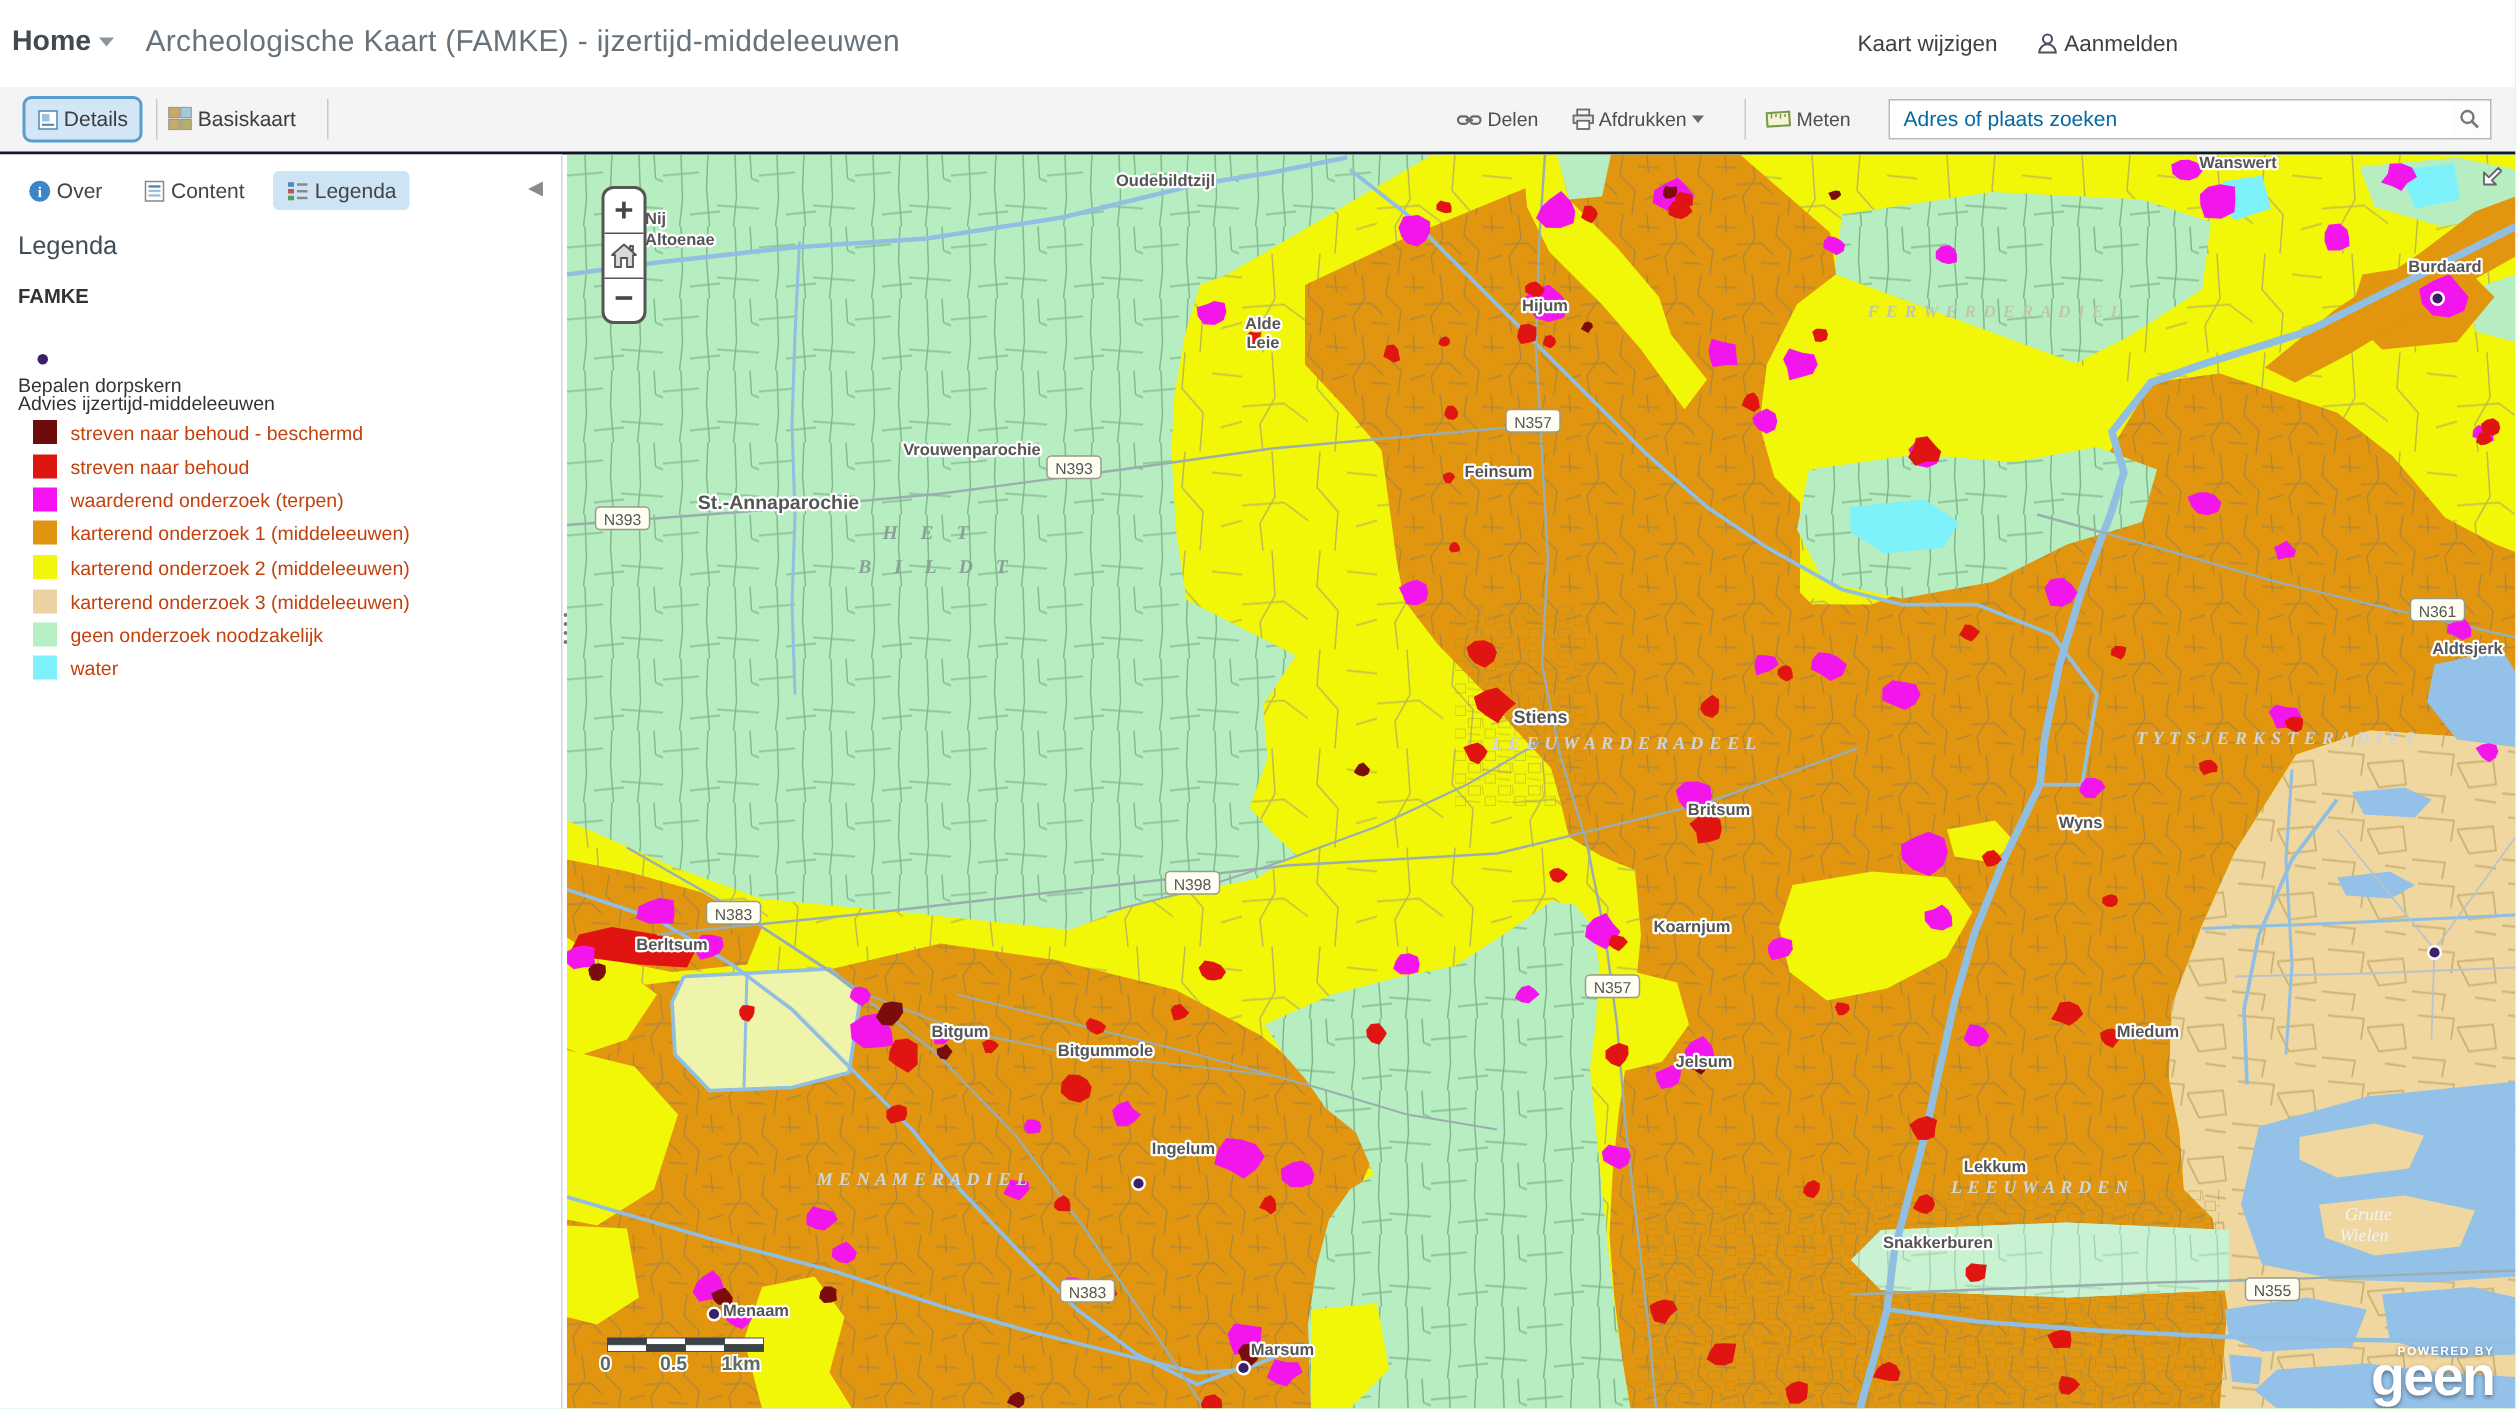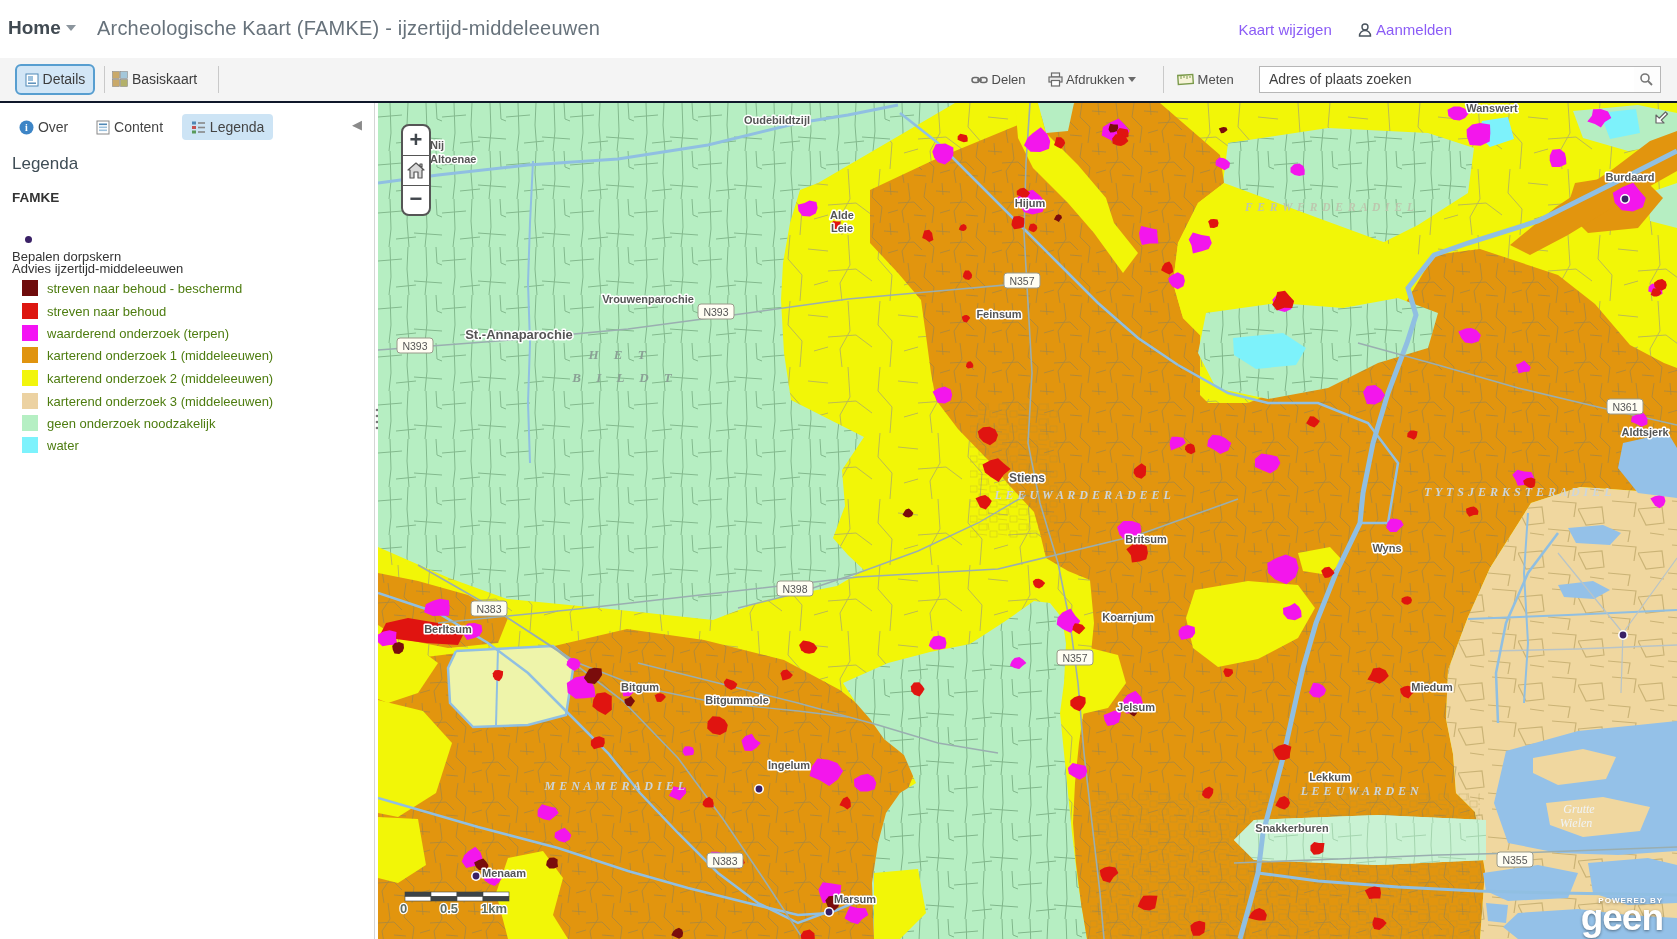--- a/index.html
+++ b/index.html
@@ -1,38 +1,38 @@
 <!DOCTYPE html>
 <html><head><meta charset="utf-8">
 <style>
 * { margin:0; padding:0; box-sizing:border-box; }
 body { width:1677px; height:939px; font-family:"Liberation Sans",sans-serif; background:#fff; overflow:hidden; position:relative; }
 .hdr { position:absolute; left:0; top:0; width:1463px; height:58px; background:#fff; }
 .home { position:absolute; left:8px; top:17px; font-size:19px; font-weight:bold; color:#414a52; }
 .homecar { position:absolute; left:66px; top:25px; width:0; height:0; border-left:5px solid transparent; border-right:5px solid transparent; border-top:6px solid #8b959d; }
 .title { position:absolute; left:97px; top:17px; font-size:20px; color:#67727b; letter-spacing:0.2px; }
-.hright { position:absolute; right:11px; top:21px; font-size:15px; color:#8b5cf6; }
+.hright { position:absolute; right:11px; top:21px; font-size:15px; color:#404040; }
 .tbar { position:absolute; left:0; top:58px; width:1677px; height:45px; background:#f4f4f4; border-bottom:2px solid #0f172a; }
 .btn-details { position:absolute; left:15px; top:6px; width:80px; height:31px; background:#d2e6f6; border:2px solid #579ed0; border-radius:6px; font-size:14px; color:#3c3c3c; text-align:center; line-height:27px; }
 .btn-basis { position:absolute; left:112px; top:6px; height:31px; font-size:14px; color:#3c3c3c; line-height:31px; }
 .vsep { position:absolute; top:8px; width:1px; height:27px; background:#c9c9c9; }
 .ticon { display:inline-block; vertical-align:-3px; }
 .tright { position:absolute; top:14px; font-size:13px; color:#4c4c4c; }
-.search { position:absolute; left:1259px; top:8px; width:376px; height:27px; border:1px solid #b7b7b7; background:#fff; font-size:14px; color:#404040; line-height:25px; padding-left:9px; }
+.search { position:absolute; left:1259px; top:8px; width:376px; height:27px; border:1px solid #b7b7b7; background:#fff; font-size:14px; color:#0369a1; line-height:25px; padding-left:9px; }
 .sbtn { position:absolute; left:1634px; top:8px; width:27px; height:27px; border:1px solid #b7b7b7; border-left:none; background:#fdfdfd; }
 .side { position:absolute; left:0; top:103px; width:375px; height:836px; background:#fff; border-right:1px solid #d5d5d5; }
 .tabs { position:absolute; left:10px; top:11px; font-size:14px; color:#444; }
 .tab { display:inline-block; padding:5px 9px; margin-right:6px; }
 .tab.act { background:#cde4f5; border-radius:4px; }
 .leg-h1 { position:absolute; left:12px; top:51px; font-size:17px; color:#3f4d56; }
 .leg-f { position:absolute; left:12px; top:87px; font-size:13.5px; font-weight:bold; color:#333; }
 .leg-t { position:absolute; left:12px; top:111px; font-size:13px; color:#333;margin-top:35px; }
 .leg-dot { position:absolute; left:25px; top:133px; width:7px; height:7px; border-radius:50%; background:#3a2166; }
 .leg-a { position:absolute; left:12px; top:158px; font-size:13px; color:#333; }
-.lrow { position:absolute; left:22px; height:17px; font-size:13px; color:#4d7c0f; white-space:nowrap; }
+.lrow { position:absolute; left:22px; height:17px; font-size:13px; color:#c2410c; white-space:nowrap; }
 .lrow i { display:inline-block; width:16px; height:16px; vertical-align:-3px; margin-right:9px; }
 .sfoot { position:absolute; left:12px; top:795px; width:352px; border-top:1px solid #ccc; padding-top:8px; font-size:11px; color:#31618e; line-height:15px; white-space:nowrap; }
 .collapse { position:absolute; left:352px; top:14px; color:#8a8a8a; font-size:13px; }
 .grip { position:absolute; left:375px; top:408px; width:4px; height:22px; }
 .mapw { position:absolute; left:378px; top:103px; width:1299px; height:836px; overflow:hidden; }
 .zoomc { position:absolute; left:23px; top:21px; width:30px; height:92px; background:#fff; border:2px solid #555; border-radius:8px; }
 .zoomc div { width:100%; height:30px; text-align:center; color:#41474d; }
 .esri { position:absolute; right:14px; bottom:8px; text-align:right; color:#fff; text-shadow:0 1px 3px rgba(0,0,0,.45); }
 .esri .pb { font-size:8px; font-weight:bold; letter-spacing:1px; }
 .esri .es { font-size:37px; font-weight:bold; line-height:26px; letter-spacing:-1px; }

